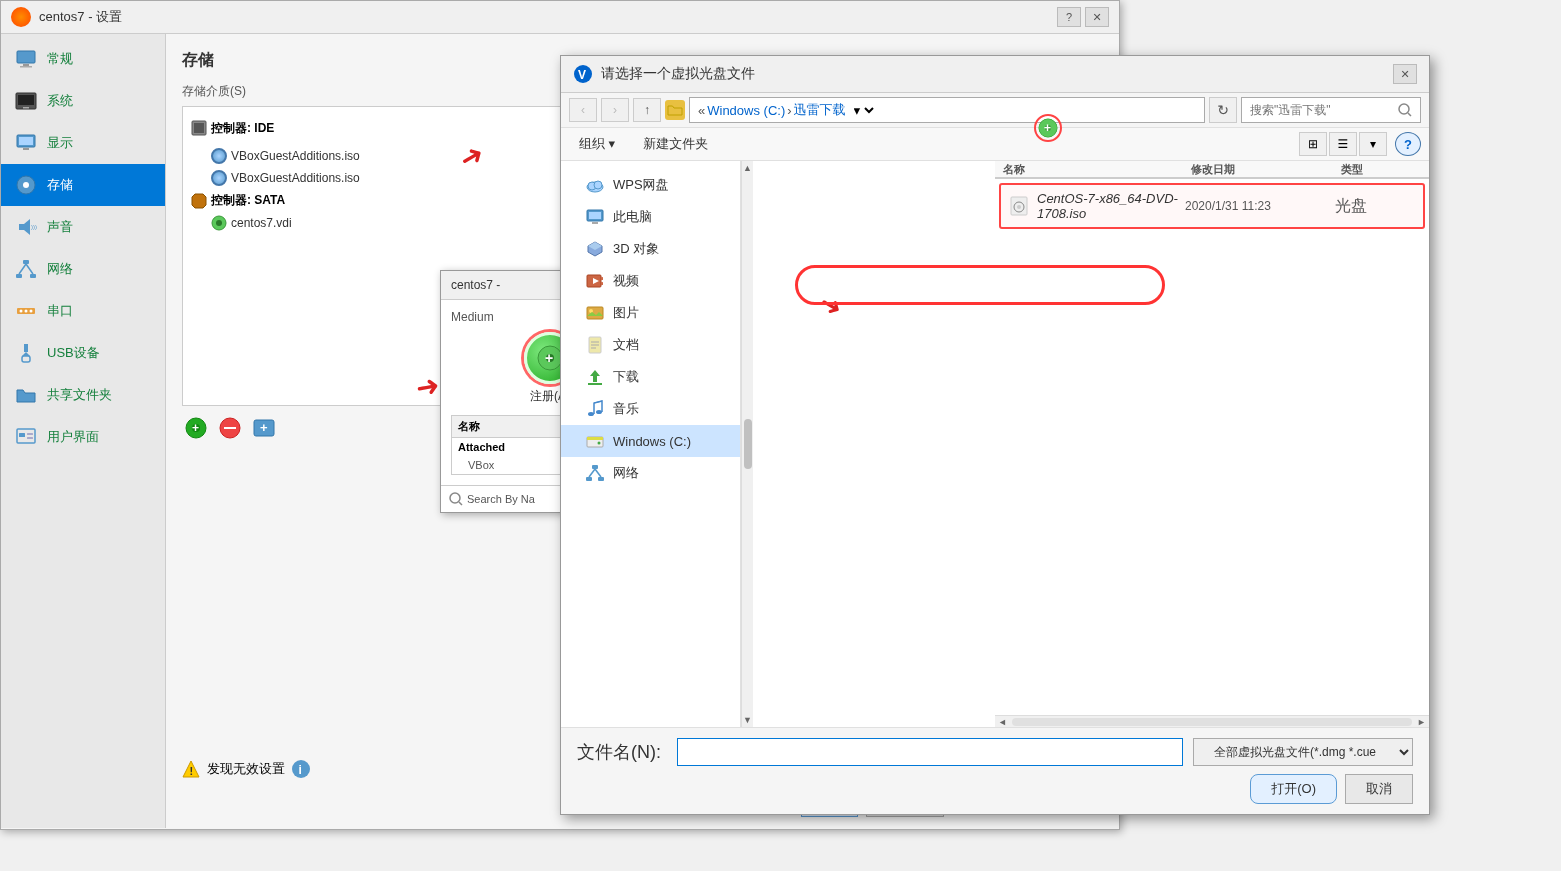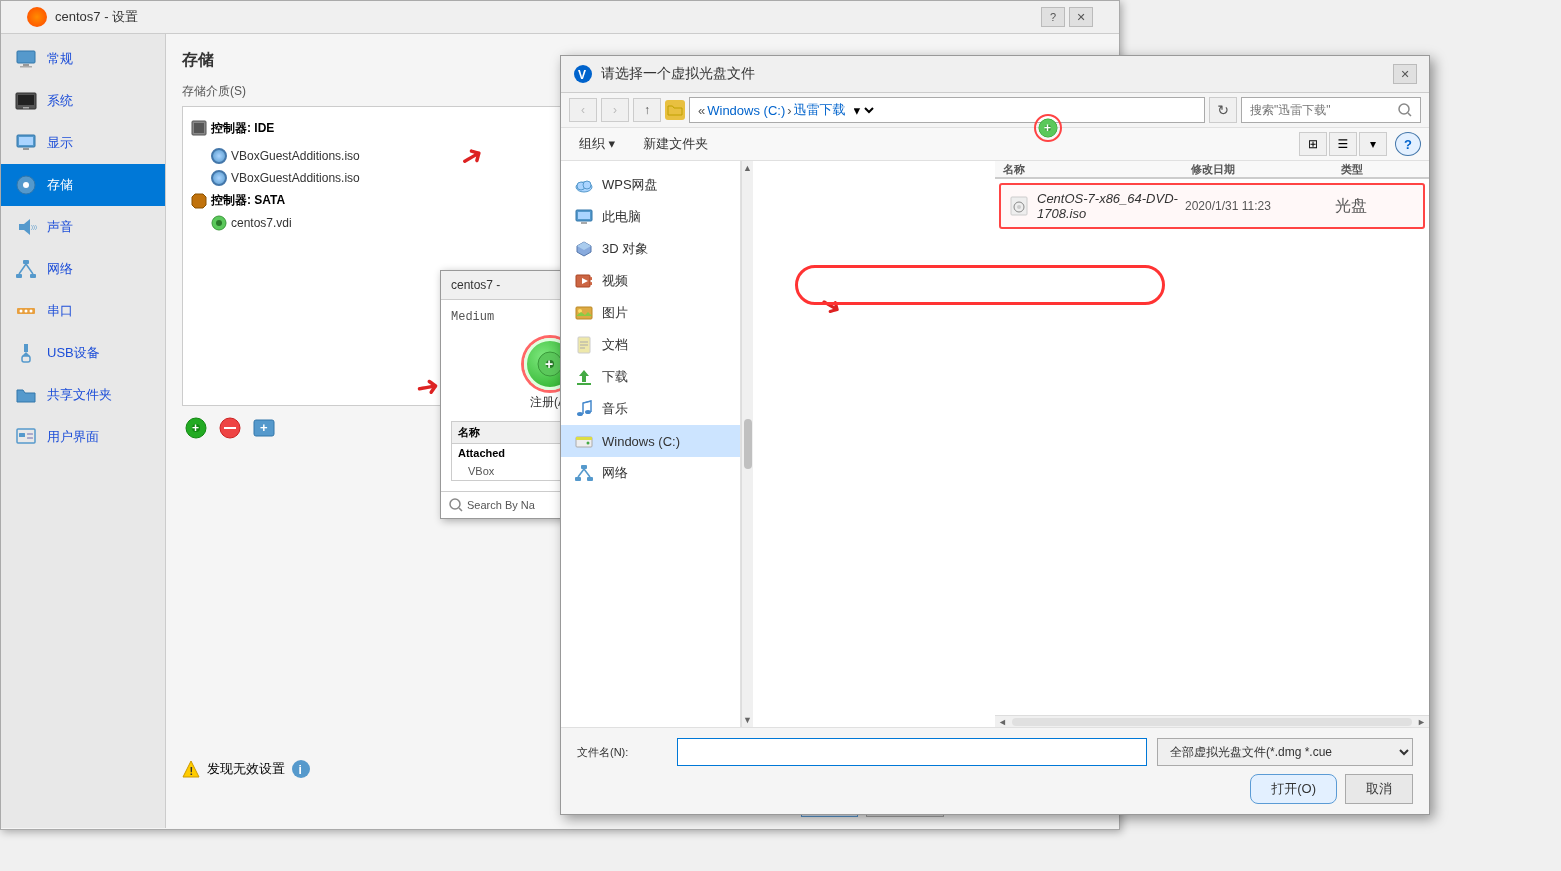--- a/index.html
+++ b/index.html
@@ -11,21 +11,21 @@
       top: 0; left: 0;
       width: 1120px; height: 830px;
       background: #f5f5f5;
       border: 1px solid #aaa;
       box-shadow: 2px 2px 8px rgba(0,0,0,0.3);
     }
 
     .settings-titlebar {
       background: #f0f0f0;
       border-bottom: 1px solid #ccc;
-      padding: 6px 26px;
+      padding: 6px 10px;
       display: flex;
       align-items: center;
       justify-content: space-between;
     }
     .settings-titlebar .title-left {
       display: flex; align-items: center; gap: 8px;
     }
     .settings-titlebar .app-icon {
       width: 20px; height: 20px;
       background: radial-gradient(circle, #ff8c00, #ff4500);
@@ -56,21 +56,21 @@
     .sidebar {
       width: 165px;
       background: #e8e8e8;
       border-right: 1px solid #ccc;
       padding-top: 4px;
     }
     .sidebar-item {
       display: flex; align-items: center; gap: 10px;
       padding: 10px 14px;
       cursor: pointer;
-      color: #1d4ed8;
+      color: #15803d;
       font-size: 13px;
     }
     .sidebar-item.active { background: #0078d7; color: white; }
     .sidebar-item .sicon {
       width: 22px; height: 22px;
       display: flex; align-items: center; justify-content: center;
       flex-shrink: 0;
     }
 
     
@@ -138,21 +138,21 @@
       background: #f0f0f0;
       border-bottom: 1px solid #ccc;
       padding: 6px 10px;
       font-size: 12px; color: #333;
       display: flex; justify-content: space-between; align-items: center;
     }
     .medium-popup-body {
       padding: 10px;
     }
     .medium-label {
-      font-size: 12px; color: #555; margin-bottom: 14px; font-family: Liberation Mono, monospace;
+      font-size: 12px; color: #555; margin-bottom: 8px;
     }
     .register-btn-wrap {
       display: flex; flex-direction: column; align-items: center; gap: 4px;
       margin-bottom: 10px;
     }
     .register-icon {
       width: 52px; height: 52px;
       border-radius: 50%;
       background: radial-gradient(circle at 35% 35%, #7de87d, #22aa22);
       border: 3px solid #e0ffe0;
@@ -298,21 +298,21 @@
 
     
     .file-nav-panel {
       width: 180px;
       border-right: 1px solid #e0e0e0;
       overflow-y: auto;
       padding: 8px 0;
     }
     .nav-item {
       display: flex; align-items: center; gap: 8px;
-      padding: 6px 13px;
+      padding: 6px 24px;
       cursor: pointer; font-size: 13px; color: #333;
     }
     .nav-item.selected { background: #cce4ff; }
     .nav-item .nav-icon {
       width: 20px; height: 20px;
       flex-shrink: 0;
       display: flex; align-items: center; justify-content: center;
     }
 
     
@@ -339,31 +339,31 @@
 
     
     .file-dialog-footer {
       border-top: 1px solid #e0e0e0;
       padding: 10px 16px;
       background: #f5f5f5;
     }
     .file-dialog-footer-row {
       display: flex; align-items: center; gap: 10px; margin-bottom: 8px;
     }
-    .footer-label { font-size: 11px; color: #333; width: 90px; }
+    .footer-label { font-size: 18px; color: #333; width: 90px; }
     .filename-input {
       flex: 1; height: 28px;
       border: 1px solid #0078d7;
       padding: 0 8px;
       font-size: 13px;
     }
     .filetype-select {
-      width: 256px; height: 28px;
+      width: 220px; height: 28px;
       border: 1px solid #aaa;
-      padding: 0 8px;
+      padding: 0 16px;
       font-size: 12px; color: #333;
     }
     .file-dialog-footer-btns {
       display: flex; justify-content: flex-end; gap: 8px;
     }
     .fd-btn {
       padding: 5px 20px;
       border: 1px solid #aaa;
       background: #e8e8e8;
       cursor: pointer; font-size: 13px; color: #333;

